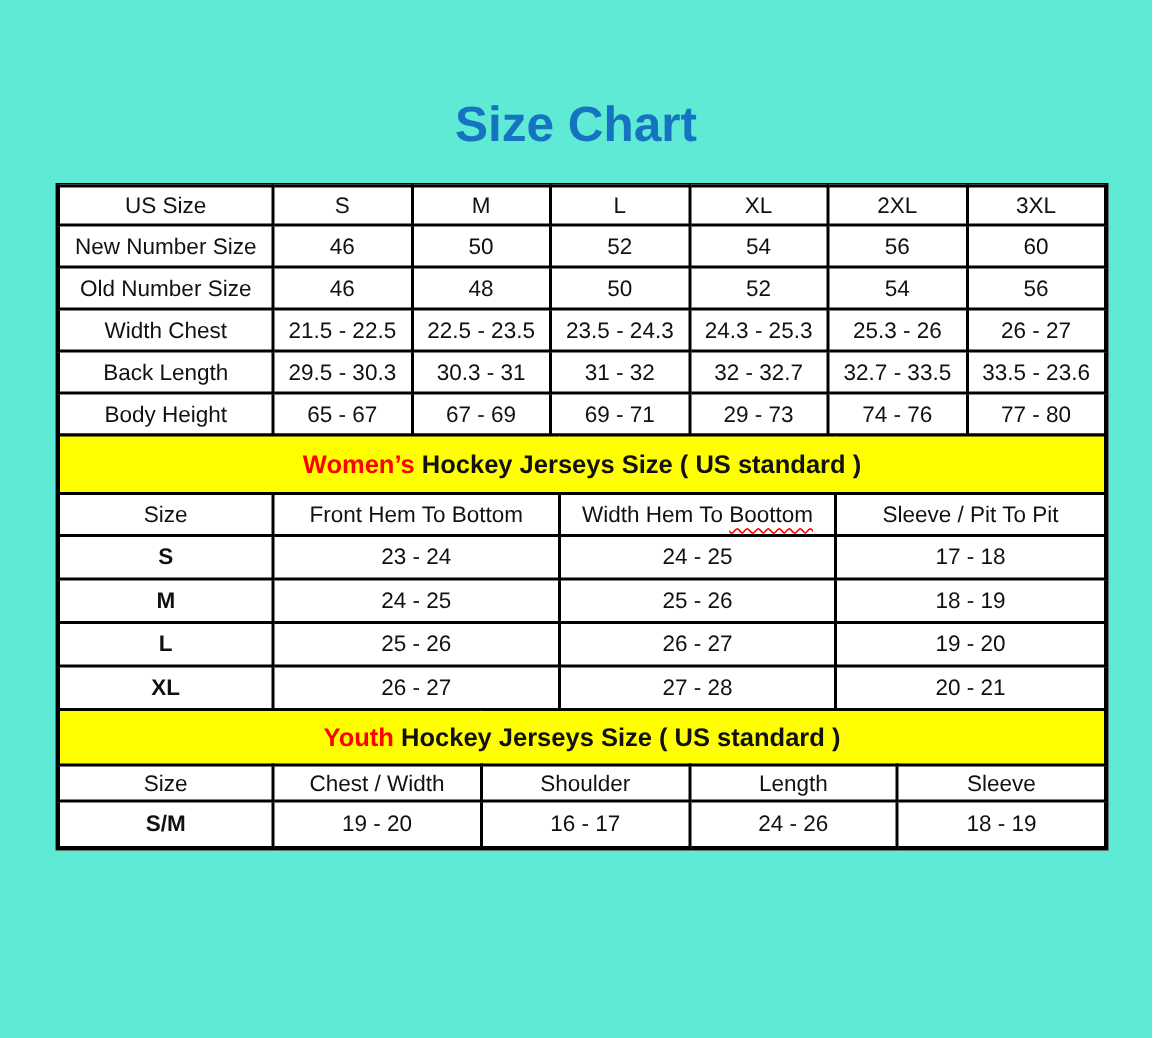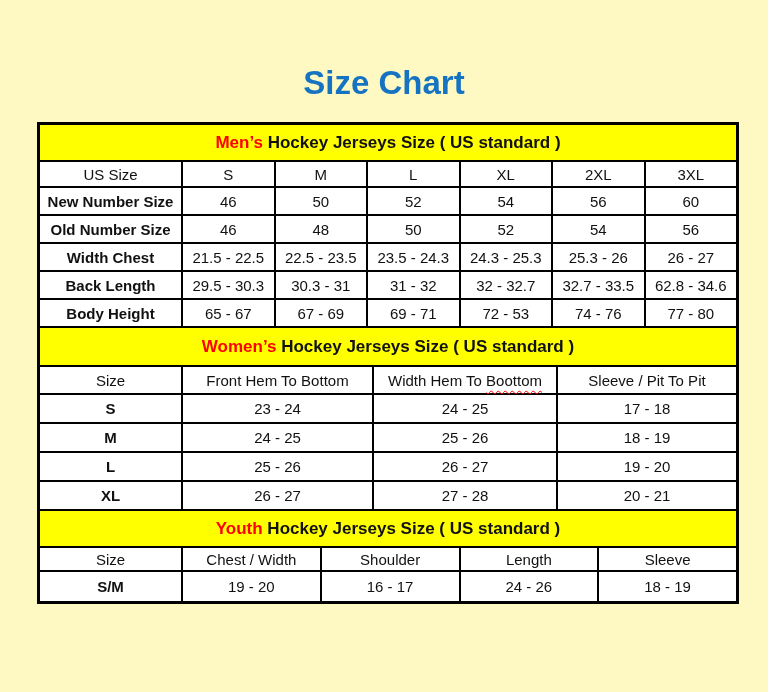--- a/index.html
+++ b/index.html
@@ -1,35 +1,35 @@
 <!DOCTYPE html>
 <html><head>
 <meta charset="utf-8">
 <style>
   * { margin:0; padding:0; box-sizing:border-box; }
   html,body { background:#ffffff; }
   body { font-family:"Liberation Sans","DejaVu Sans",sans-serif; }
-  .canvas { position:relative; width:768px; height:692px; background:#fef9c3; overflow:hidden;padding-left:48px; }
+  .canvas { position:relative; width:768px; height:692px; background:#5eead4; overflow:hidden;padding-left:48px; }
   .title {
     position:absolute; top:64px; left:0; width:100%;
     text-align:center; font-size:33px; font-weight:bold; color:#1673c1;
     letter-spacing:0px;
   }
   .chart-wrap { position:absolute; left:37px; top:122px; width:702px; border:1px solid #000; background:#fff; }
   table.tbl { width:100%; border-collapse:collapse; table-layout:fixed; }
   table.tbl + table.tbl { margin-top:-2px; }
   .tbl td, .tbl th { border:2px solid #000; text-align:center; vertical-align:middle; padding:0 2px; color:#111; }
   tr.band-row { height:37px; }
   td.band { background:#ffff00; font-size:17px; font-weight:bold; }
   td.band .red { color:#ff0000; }
   tr.head-row { height:26px; }
   .head-row th { font-size:15px; font-weight:normal;margin-top:16px; }
   tr.data-row td { font-size:15px; font-weight:normal; }
   tr.data-row { height:28px; }
-  .mens tr.data-row td.rlabel { font-weight:bold; }
+  .mens tr.data-row td.rlabel { font-weight:normal; }
   .womens tr.data-row td.rlabel, .youth tr.data-row td.rlabel { font-weight:bold; }
   .womens tr.band-row { height:39px; }
   .womens tr.head-row { height:28px; }
   .womens tr.data-row { height:29px; }
   .youth tr.band-row { height:37px; }
   .youth tr.head-row { height:24px; }
   .youth tr.data-row { height:31px; }
   .typo {
     text-decoration-line:underline;
     text-decoration-style:wavy;
@@ -55,25 +55,20 @@
       <colgroup>
           <col class="c-label">
           <col>
           <col>
           <col>
           <col>
           <col>
           <col>
         </colgroup>
       <tbody>
-          <tr class="band-row">
-        <td class="band" colspan="7">
-          <span class="red">Men’s</span><span> Hockey Jerseys Size ( US standard )</span>
-        </td>
-      </tr>
       <tr class="head-row">
         <th>US Size</th>
         <th>S</th>
         <th>M</th>
         <th>L</th>
         <th>XL</th>
         <th>2XL</th>
         <th>3XL</th>
       </tr>
       <tr class="data-row">
@@ -103,28 +98,28 @@
         <td>25.3 - 26</td>
         <td>26 - 27</td>
       </tr>
       <tr class="data-row">
         <td class="rlabel">Back Length</td>
         <td>29.5 - 30.3</td>
         <td>30.3 - 31</td>
         <td>31 - 32</td>
         <td>32 - 32.7</td>
         <td>32.7 - 33.5</td>
-        <td>62.8 - 34.6</td>
+        <td>33.5 - 23.6</td>
       </tr>
       <tr class="data-row">
         <td class="rlabel">Body Height</td>
         <td>65 - 67</td>
         <td>67 - 69</td>
         <td>69 - 71</td>
-        <td>72 - 53</td>
+        <td>29 - 73</td>
         <td>74 - 76</td>
         <td>77 - 80</td>
       </tr>
     </tbody>
       </table>
 
     <table class="tbl womens">
       <colgroup>
           <col class="c-label">
           <col class="c-w1">

